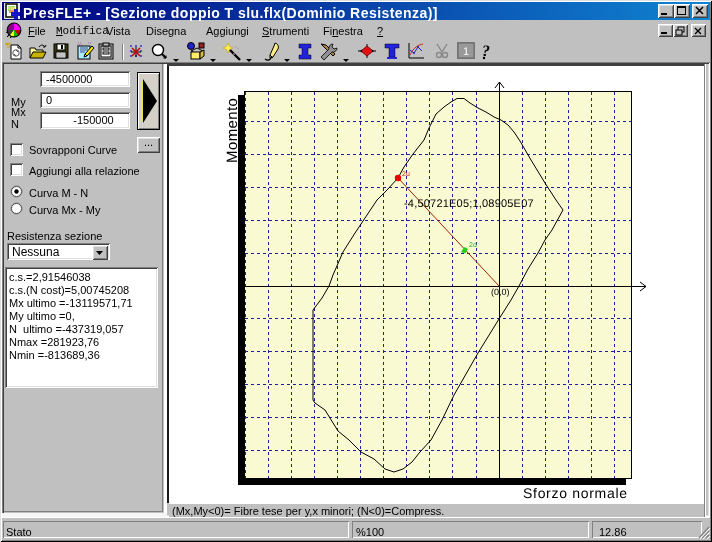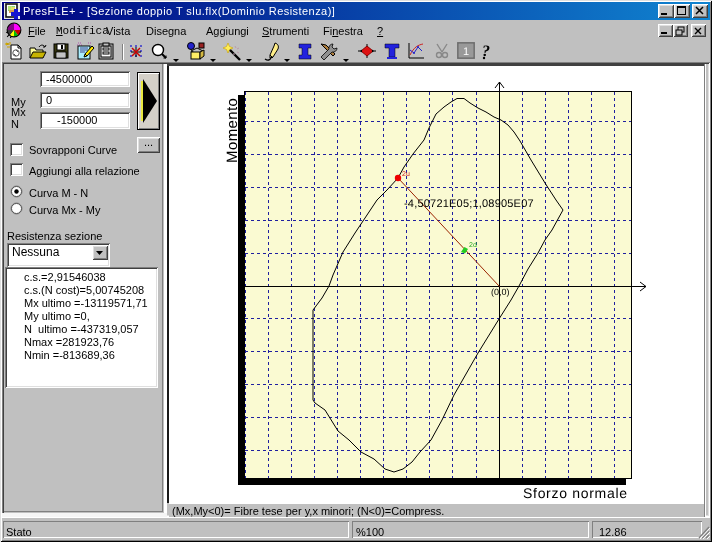--- a/index.html
+++ b/index.html
@@ -19,21 +19,21 @@
 <div class="abs" style="left:2px;top:2px;width:708px;height:18px;background:linear-gradient(90deg,#000080,#1084d0);"></div>
 <svg class="abs" style="left:4px;top:3px" width="16" height="16">
  <rect x="0" y="0" width="16" height="16" fill="#e6e6e6"></rect>
  <rect x="2" y="1" width="11" height="13" fill="#fff" stroke="#111" stroke-width="1.6"></rect>
  <rect x="4" y="3" width="7" height="5" fill="#7fd97f"></rect>
  <rect x="4" y="3" width="4" height="4" fill="#b7e77a"></rect>
  <rect x="7" y="4" width="4" height="4" fill="#e8e06a"></rect>
  <rect x="5" y="7" width="5" height="3" fill="#d8a050"></rect>
  <path d="M10 6 h4 v3 h3 v4 h-3 v3 h-4 v-3 h-3 v-4 h3 z" fill="#1515d0"></path>
 </svg>
-<div class="abs" style="left:23px;top:5px;font-size:11px;font-weight:normal;color:#fff;letter-spacing:0.45px;">PresFLE+ - [Sezione doppio T slu.flx(Dominio Resistenza)]</div>
+<div class="abs" style="left:23px;top:5px;font-size:14px;font-weight:bold;color:#fff;letter-spacing:0.45px;">PresFLE+ - [Sezione doppio T slu.flx(Dominio Resistenza)]</div>
 
 <div class="abs btn" style="left:658px;top:4px;width:16px;height:14px;">
     <div class="abs" style="left:3px;top:9px;width:6px;height:2px;background:#000;"></div>
   </div>
 <div class="abs btn" style="left:674px;top:4px;width:16px;height:14px;">
     <div class="abs" style="left:3px;top:2px;width:9px;height:9px;border:1px solid #000;border-top-width:2px;"></div>
   </div>
 <div class="abs btn" style="left:692px;top:4px;width:16px;height:14px;">
  <svg width="16" height="14">
       <path d="M4 3 L11 10 M11 3 L4 10" stroke="#000" stroke-width="1.5"></path>
@@ -207,21 +207,21 @@
 <div class="txt11 abs" style="left:11px;top:74px;margin-top:32px;">Mx</div>
 <div class="txt11 abs" style="left:11px;top:96px;text-align:center;">My</div>
 <div class="txt11 abs" style="left:11px;top:118px;">N</div>
 <div class="abs sunken2" style="left:40px;top:71px;width:90px;height:16px;background:#fff;">
     <div style="font-size:11px;line-height:11px;padding:3px 0 0 6px;">-4500000</div>
   </div>
 <div class="abs sunken2" style="left:40px;top:92px;width:90px;height:16px;background:#fff;">
     <div style="font-size:11px;line-height:11px;padding:3px 0 0 6px;">0</div>
   </div>
 <div class="abs sunken2" style="left:40px;top:112px;width:90px;height:17px;background:#fff;">
-    <div style="font-size:11px;line-height:11px;padding:3px 0 0 17px;">-150000</div>
+    <div style="font-size:11px;line-height:11px;padding:3px 0 0 17px;text-align:center;">-150000</div>
   </div>
 
 <div class="abs" style="left:137px;top:72px;width:23px;height:58px;background:#d4d0c8;border:1px solid #000;box-shadow: inset 1px 1px 0 #fff, inset -1px -1px 0 #808080;">
  <svg width="21" height="56">
       <rect x="3" y="8" width="2" height="40" fill="#e8e840"></rect>
       <polygon points="5,6 19,28 5,50" fill="#000"></polygon>
     </svg>
 </div>
 
 <div class="abs btn" style="left:137px;top:137px;width:23px;height:16px;">
@@ -239,29 +239,29 @@
     <circle cx="6.5" cy="6.5" r="2.2" fill="#000"></circle>
   </svg>
 <div class="txt11 abs" style="left:29px;top:187px;">Curva M - N</div>
 <svg class="abs" style="left:10px;top:202px;" width="13" height="13">
     <circle cx="6.5" cy="6.5" r="5.5" fill="#fff" stroke="#808080"></circle>
     <circle cx="6.5" cy="6.5" r="5" fill="none" stroke="#404040" stroke-width="0.8"></circle>
   </svg>
 <div class="txt11 abs" style="left:29px;top:204px;">Curva Mx - My</div>
 
 <div class="txt11 abs" style="left:7px;top:230px;">Resistenza sezione</div>
-<div class="abs sunken2" style="left:7px;top:243px;width:103px;height:24px;background:#fff;">
+<div class="abs sunken2" style="left:7px;top:243px;width:103px;height:17px;background:#fff;">
  <div style="font-size:12px;line-height:12px;padding:3px 0 0 5px;">Nessuna</div>
  <div class="abs btn" style="right:2px;top:2px;width:16px;height:15px;"><svg width="16" height="15">
         <polygon points="4,6 11,6 7.5,10" fill="#000"></polygon>
       </svg></div>
 </div>
 
 <div class="abs sunken2" style="left:5px;top:267px;width:153px;height:121px;background:#fff;">
- <div class="txt11" style="padding:4px 0 0 19px;line-height:13px;">c.s.=2,91546038
+ <div class="txt11" style="padding:4px 0 0 4px;line-height:13px;">c.s.=2,91546038
 c.s.(N cost)=5,00745208
 Mx ultimo =-13119571,71
 My ultimo =0,
 N  ultimo =-437319,057
 Nmax =281923,76
 Nmin =-813689,36</div>
 </div>
 
 <svg class="abs" style="left:166px;top:64px;" width="540" height="440" viewBox="0 0 540 440">
 <g transform="translate(-166,-64)">

